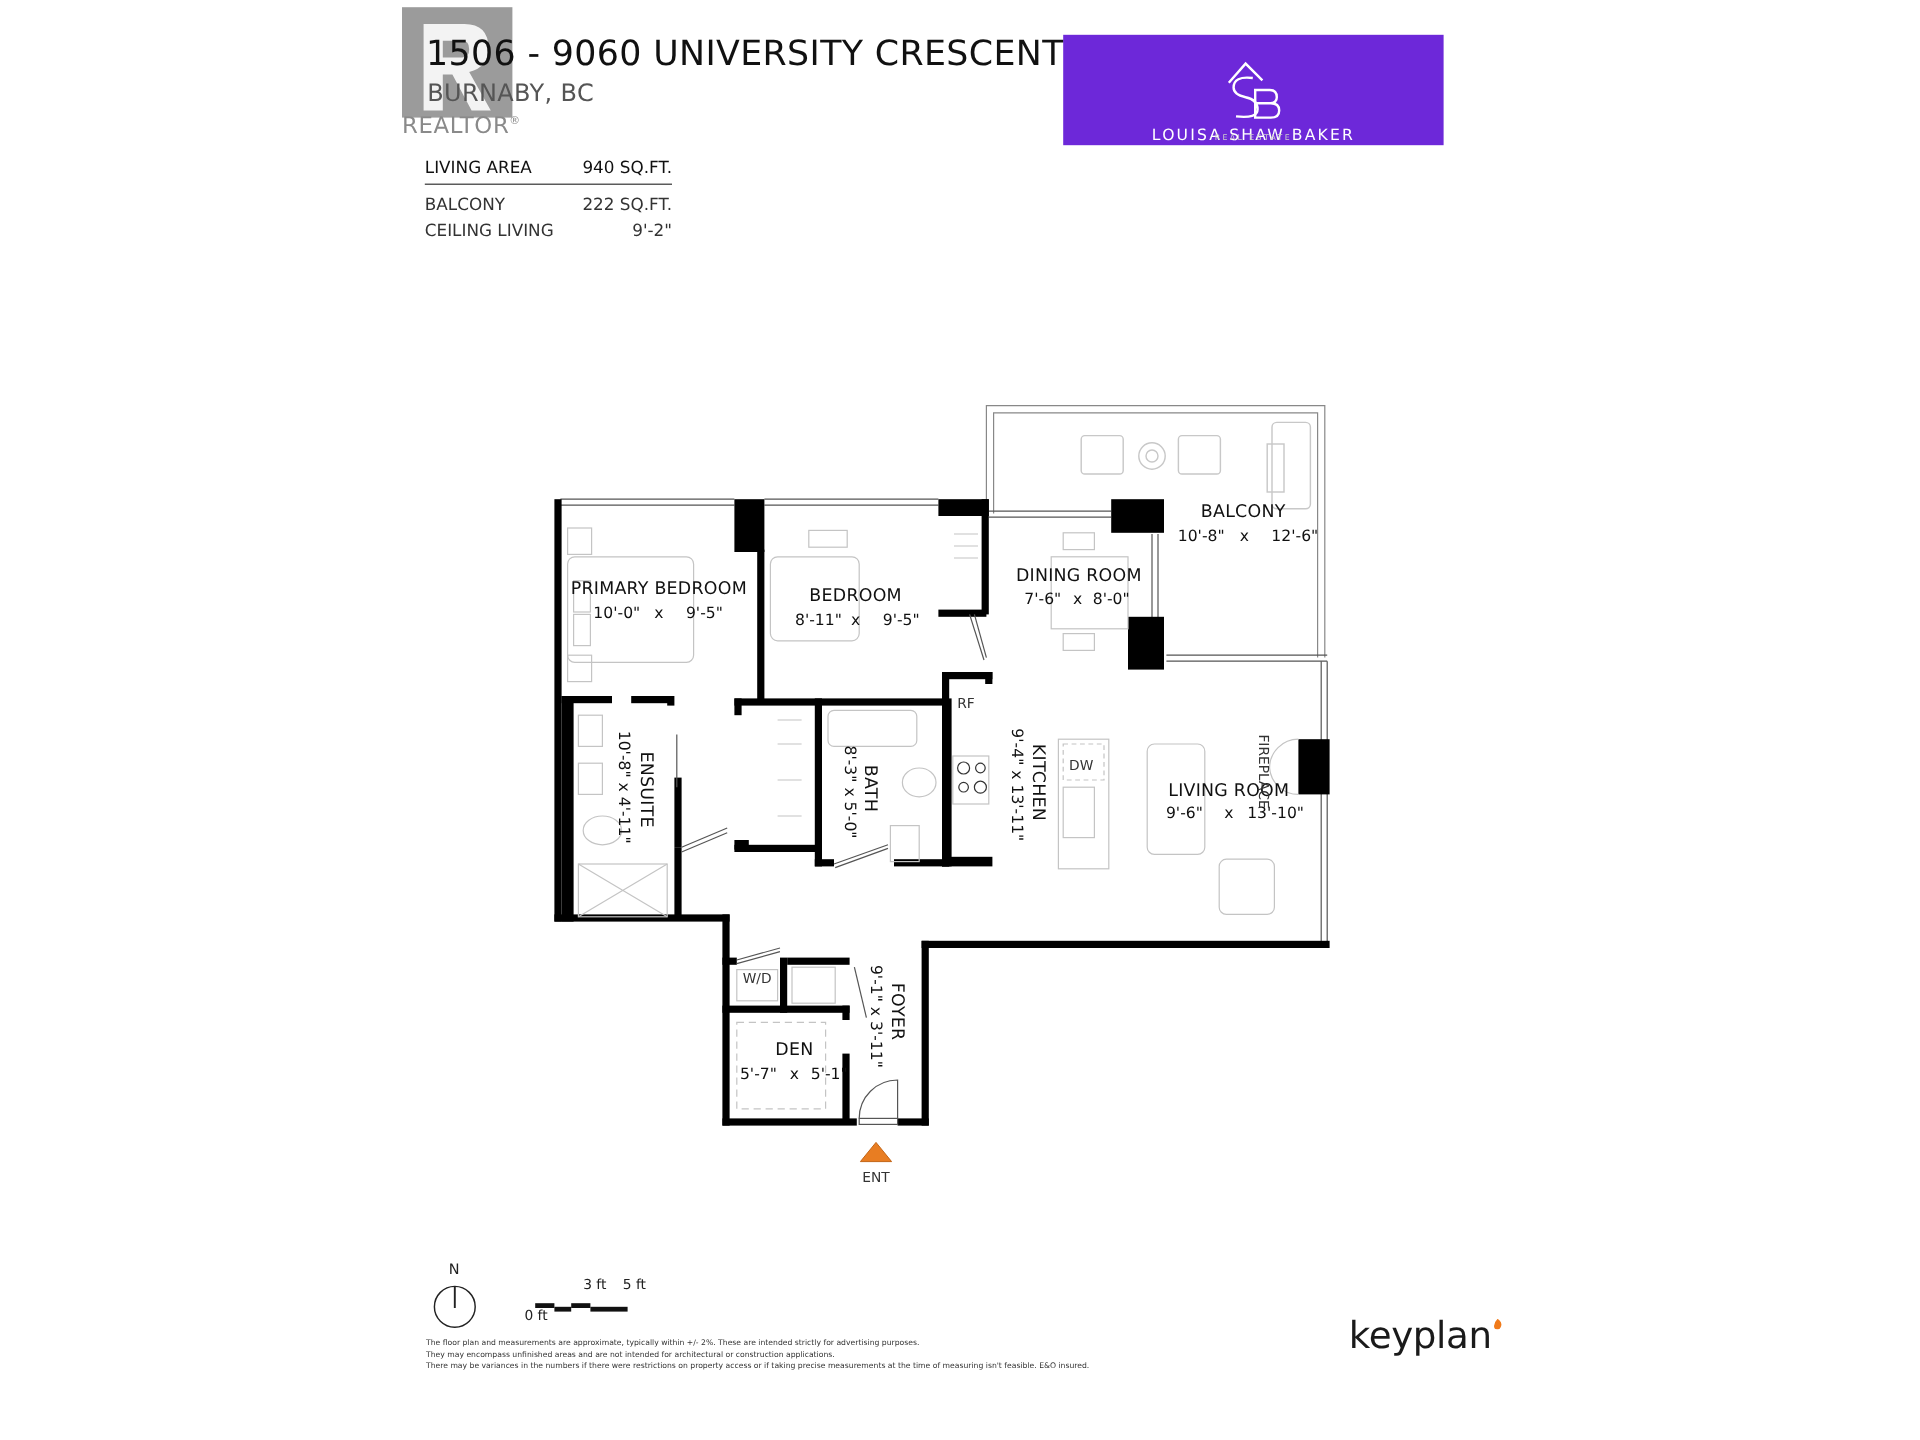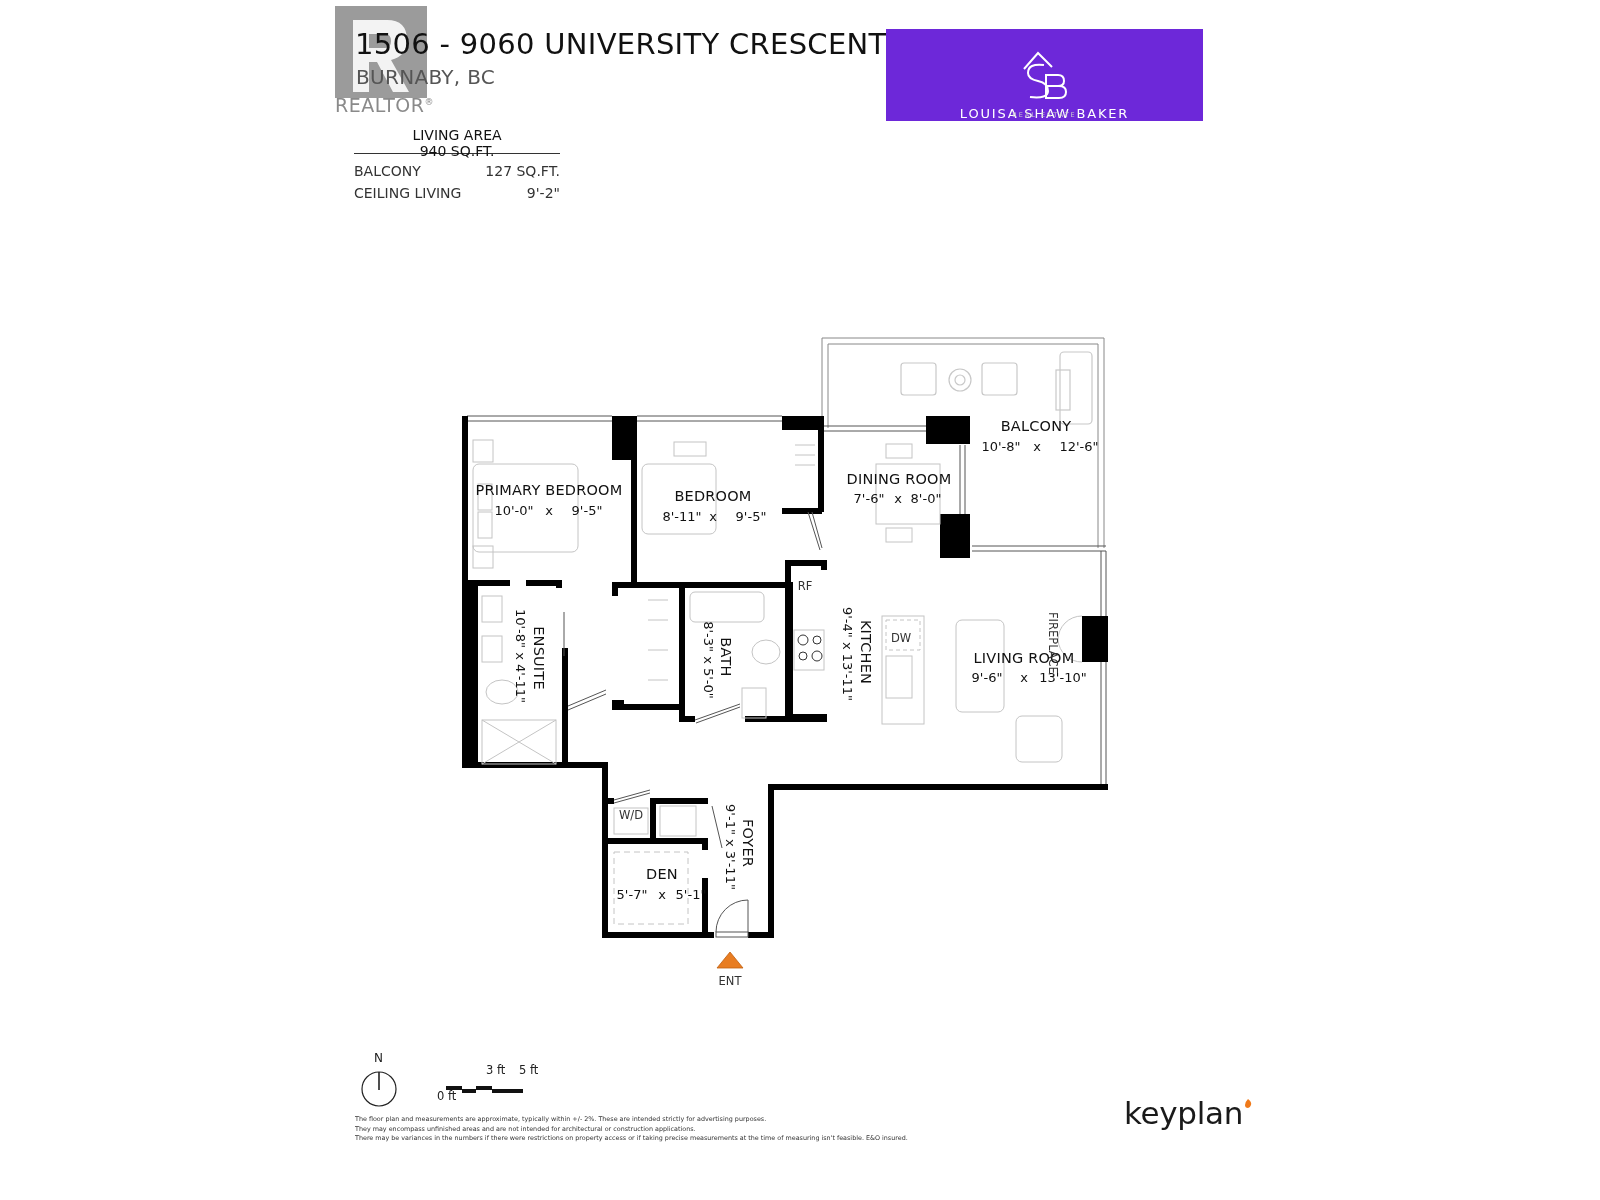--- a/index.html
+++ b/index.html
@@ -11,21 +11,21 @@
   .realtor-box { left: 335px; top: 6px; width: 92px; height: 92px; background: #8a8a8a; opacity: 0.85; }
   .realtor-box .r-letter { position: absolute; left: 14px; top: 12px; width: 64px; height: 76px; }
   .realtor-text { left: 335px; top: 94px; font-size: 19px; color: #8a8a8a; letter-spacing: 0.5px; text-align: right; }
   .realtor-text sup { font-size: 9px; }
 
   .title { left: 355px; top: 27px; font-size: 29px; font-weight: normal; letter-spacing: 0.3px; color: #111; white-space: nowrap; }
   .subtitle { left: 356px; top: 65px; font-size: 20px; color: #555; letter-spacing: 0.3px; }
 
   .stats { left: 354px; top: 127px; width: 206px; font-size: 14px; }
   .stats .row { display: flex; justify-content: space-between; height: 22px; align-items: center; color: #333; }
-  .stats .row.primary { color: #111; border-bottom: 1.5px solid #333; height: 26px; margin-bottom: 6px; flex-direction: column; }
+  .stats .row.primary { color: #111; border-bottom: 1.5px solid #333; height: 26px; margin-bottom: 6px; }
 
   
   .brand { left: 886px; top: 29px; width: 317px; height: 92px; background: #6d28d9; }
   .brand .mono { position: absolute; left: 130px; top: 16px; width: 56px; height: 56px; }
   .brand .name { position: absolute; left: 0; right: 0; top: 77px; text-align: center; color: #fff; font-size: 13px; letter-spacing: 1.8px; }
   .brand .sub { position: absolute; left: 0; right: 0; top: 82px; text-align: center; color: #ccc; font-size: 6.5px; letter-spacing: 2px; }
 
   
   .plan { left: 0; top: 0; width: 1600px; height: 1200px; pointer-events: none; }
   .room-label { font-size: 14.5px; fill: #111; letter-spacing: 0.2px; }
@@ -53,21 +53,21 @@
 <div class="abs title">1506 - 9060 UNIVERSITY CRESCENT</div>
 <div class="abs subtitle">BURNABY, BC</div>
 
 <div class="abs stats">
   <div class="row primary">
     <span>LIVING AREA</span>
     <span>940 SQ.FT.</span>
   </div>
   <div class="row">
     <span>BALCONY</span>
-    <span>127 SQ.FT.</span>
+    <span>222 SQ.FT.</span>
   </div>
   <div class="row">
     <span>CEILING LIVING</span>
     <span>9'-2"</span>
   </div>
 </div>
 
 <div class="abs brand">
   <svg class="mono" viewBox="0 0 56 56">
     <path d="M8 24 L22 8 L36 22" stroke="#fff" stroke-width="2" fill="none"></path>

